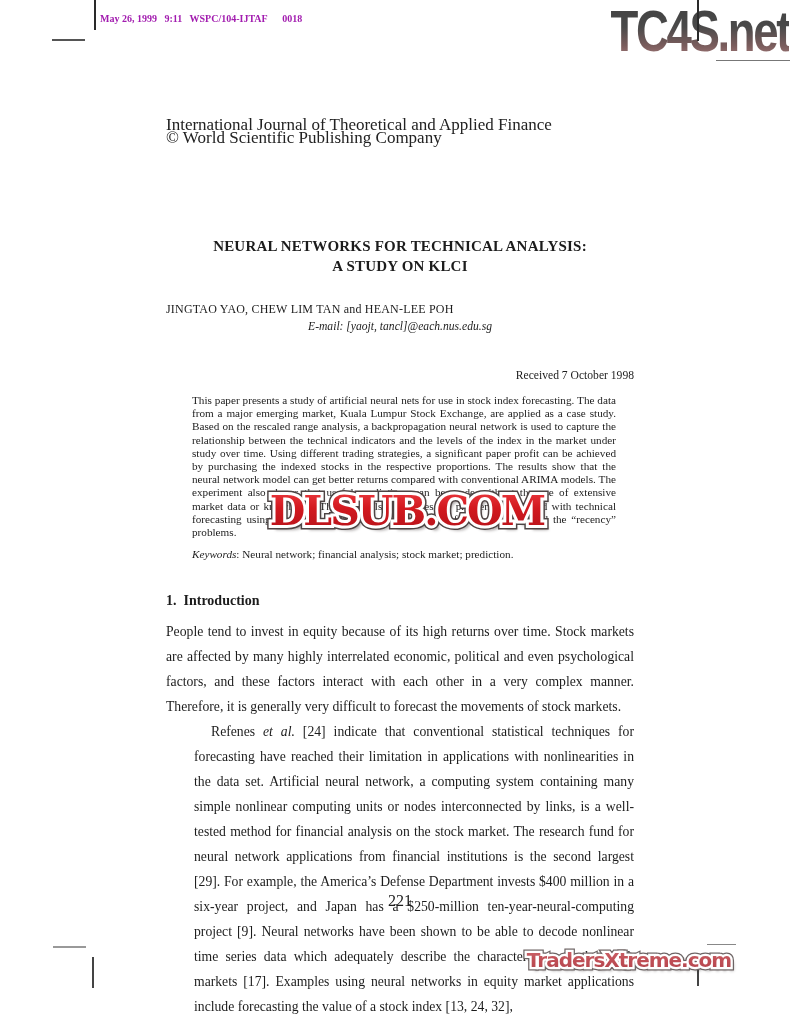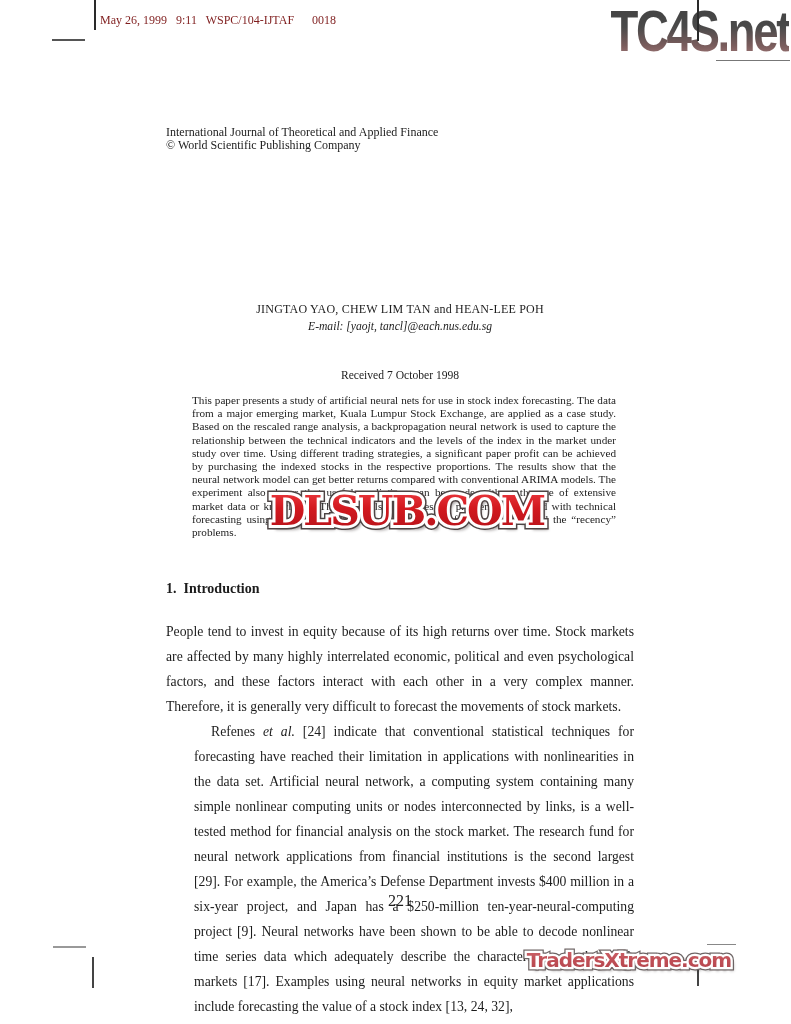--- a/index.html
+++ b/index.html
@@ -11,23 +11,24 @@
     background: #ffffff;
     overflow: hidden;
     font-family: "Liberation Serif", serif;
     color: #1c1c1c;
   }
 
   
   .proof-line {
     position: absolute;
     left: 100px; top: 13px;
-    font-size: 12px;
+    font-size: 10px;
     white-space: pre;
-    color: #7f1d1d;
+    color: #a21caf;
+    font-weight: bold;
   }
 
   
   .mark { position: absolute; background: #2a2a2a; }
   #tl-v { left: 94px;  top: 0;     width: 2px;  height: 30px; }
   #tl-h { left: 52px;  top: 39px;  width: 33px; height: 2px; background:#555; }
   #tr-v { left: 697px; top: 0;     width: 2px;  height: 41px; z-index: 6; }
   #tr-h { left: 716px; top: 60px;  width: 74px; height: 1px; background:#777; }
   #bl-h { left: 53px;  top: 946px; width: 33px; height: 2px; background:#999; }
   #bl-v { left: 92px;  top: 957px; width: 2px;  height: 31px; background:#444; }
@@ -45,43 +46,43 @@
     letter-spacing: -3px;
     transform: scaleX(0.8);
     transform-origin: 100% 0;
     background: linear-gradient(180deg, #414141 0%, #4a4a4a 42%, #7a5d5d 75%, #a17676 95%);
     -webkit-background-clip: text; background-clip: text;
     color: transparent;
   }
 
   
   .journal {
-    position: absolute; left: 166px; top: 126px;
-    font-size: 12px; line-height: 13px; color: #222;
+    position: absolute; left: 166px; top: 118px;
+    font-size: 17px; line-height: 13px; color: #222;
   }
 
   
   .col { position: absolute; left: 166px; width: 468px; }
   .title { top: 236px; text-align: center; font-weight: bold; font-size: 15px; line-height: 20px; letter-spacing: 0.2px; }
-  .authors { top: 302px; text-align: center; font-size: 12px; letter-spacing: 0.2px; }
+  .authors { top: 302px; font-size: 12px; letter-spacing: 0.2px; }
   .affil { top: 320px; text-align: center; font-style: italic; font-size: 11.6px; line-height: 13.9px; }
-  .received { top: 369px; text-align: center; font-size: 11.6px; }
+  .received { top: 369px; text-align: right; font-size: 11.6px; }
 
   
   .abstract-wrap {
     position: absolute; left: 192px; top: 394px; width: 424px;
     font-size: 11.2px; line-height: 13.2px;
   }
   .abstract { text-align: justify; }
   .keywords { margin-top: 9px; text-align: left; }
   .keywords .kw-label { font-style: italic; }
 
   
   .sec-heading {
-    position: absolute; left: 166px; top: 581px;
+    position: absolute; left: 166px; top: 593px;
     font-weight: bold; font-size: 14px; white-space: pre;
   }
   .body-text {
     position: absolute; left: 166px; top: 619px; width: 468px;
     font-size: 13.7px; line-height: 25px; text-align: justify;
   }
   .body-text p { margin: 0; }
   .body-text p.indent { text-indent: 17px; margin-left: 28px; }
   .etal { font-style: italic; }
 
@@ -137,31 +138,36 @@
 
   <div class="proof-line">May 26, 1999   9:11   WSPC/104-IJTAF      0018</div>
 
   <div class="wm-tc4s">TC4S.net</div>
 
   <div class="journal">
     <div>International Journal of Theoretical and Applied Finance</div>
     <div>© World Scientific Publishing Company</div>
   </div>
 
+  <div class="col title">
+    <div>NEURAL NETWORKS FOR TECHNICAL ANALYSIS:</div>
+    <div>A STUDY ON KLCI</div>
+  </div>
 
   <div class="col authors">JINGTAO YAO, CHEW LIM TAN and HEAN-LEE POH</div>
 
   <div class="col affil">
     <div>E-mail: [yaojt, tancl]@each.nus.edu.sg</div>
   </div>
 
   <div class="col received">Received 7 October 1998</div>
 
   <div class="abstract-wrap">
     <div class="abstract">This paper presents a study of artificial neural nets for use in stock index forecasting. The data from a major emerging market, Kuala Lumpur Stock Exchange, are applied as a case study. Based on the rescaled range analysis, a backpropagation neural network is used to capture the relationship between the technical indicators and the levels of the index in the market under study over time. Using different trading strategies, a significant paper profit can be achieved by purchasing the indexed stocks in the respective proportions. The results show that the neural network model can get better returns compared with conventional ARIMA models. The experiment also shows that useful predictions can be made without the use of extensive market data or knowledge. The paper also discusses the problems associated with technical forecasting using neural networks, such as the choice of “time frames” and the “recency” problems.</div>
+    <div class="keywords"><span class="kw-label">Keywords</span><span>: Neural network; financial analysis; stock market; prediction.</span></div>
   </div>
 
   <div class="wm-stack wm-dlsub">
     <span class="l-edge">DLSUB.COM</span>
     <span class="l-white">DLSUB.COM</span>
     <span class="l-fill">DLSUB.COM</span>
   </div>
 
   <div class="sec-heading">1.  Introduction</div>
 

